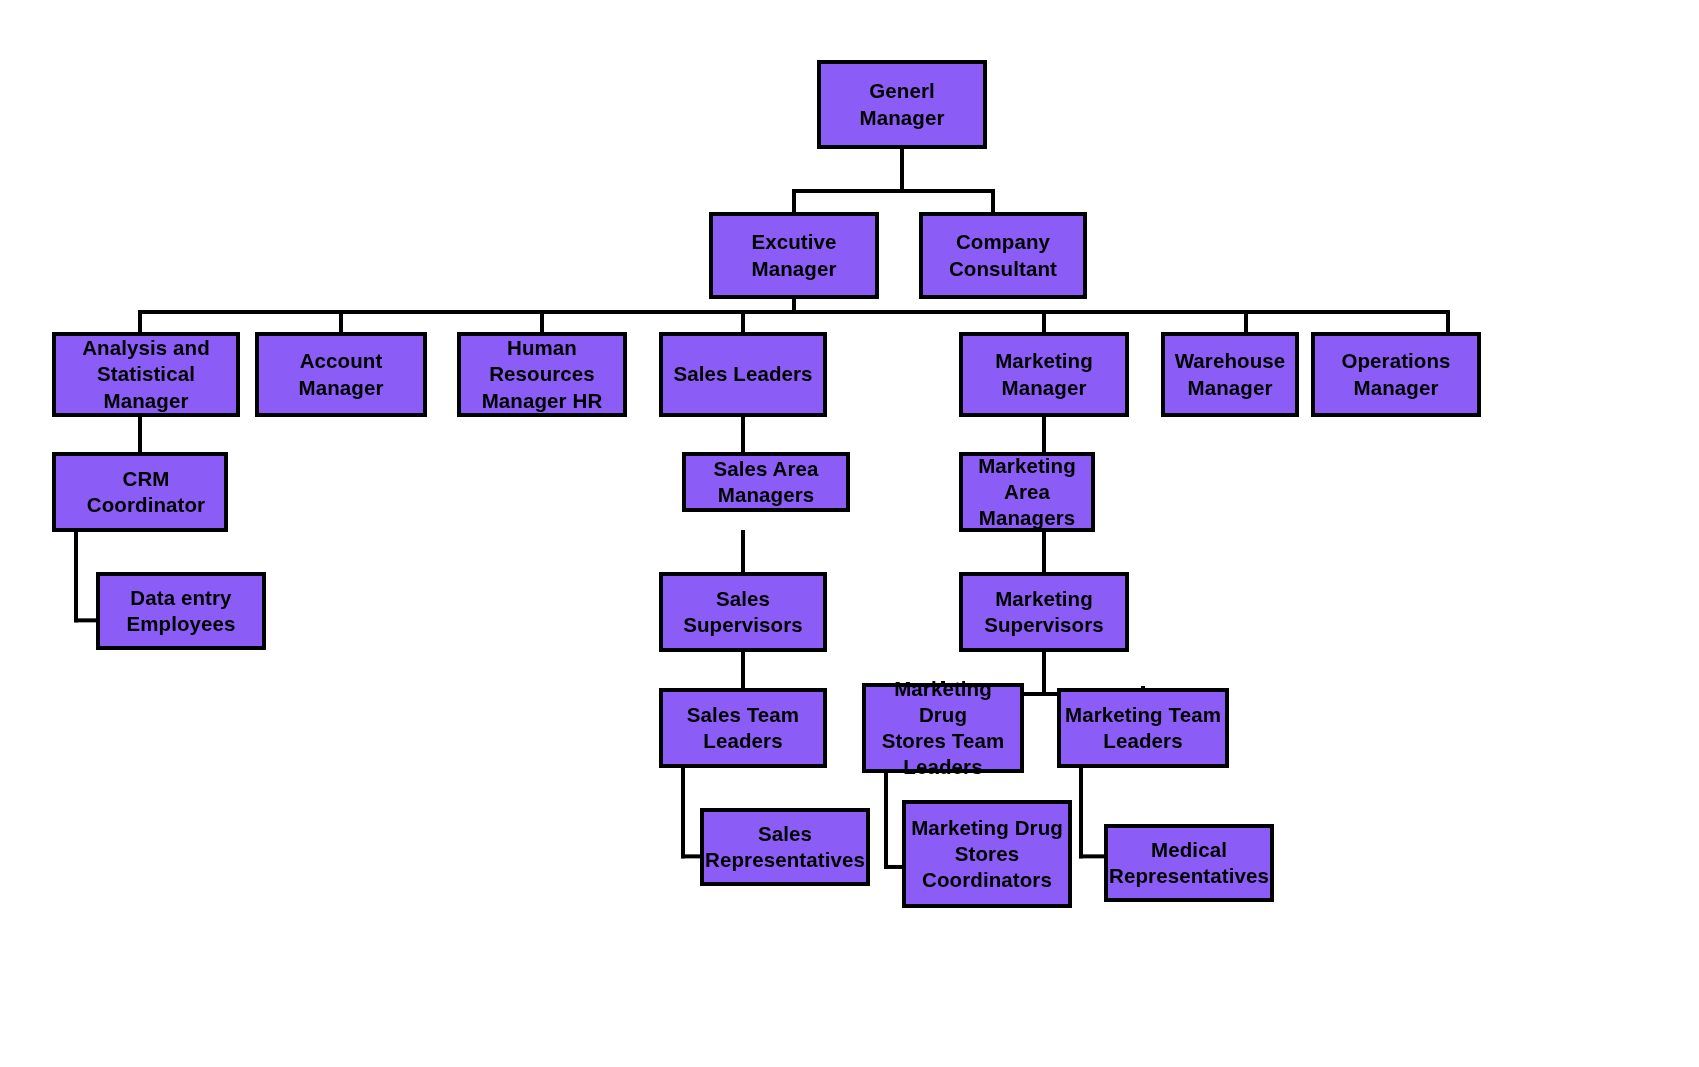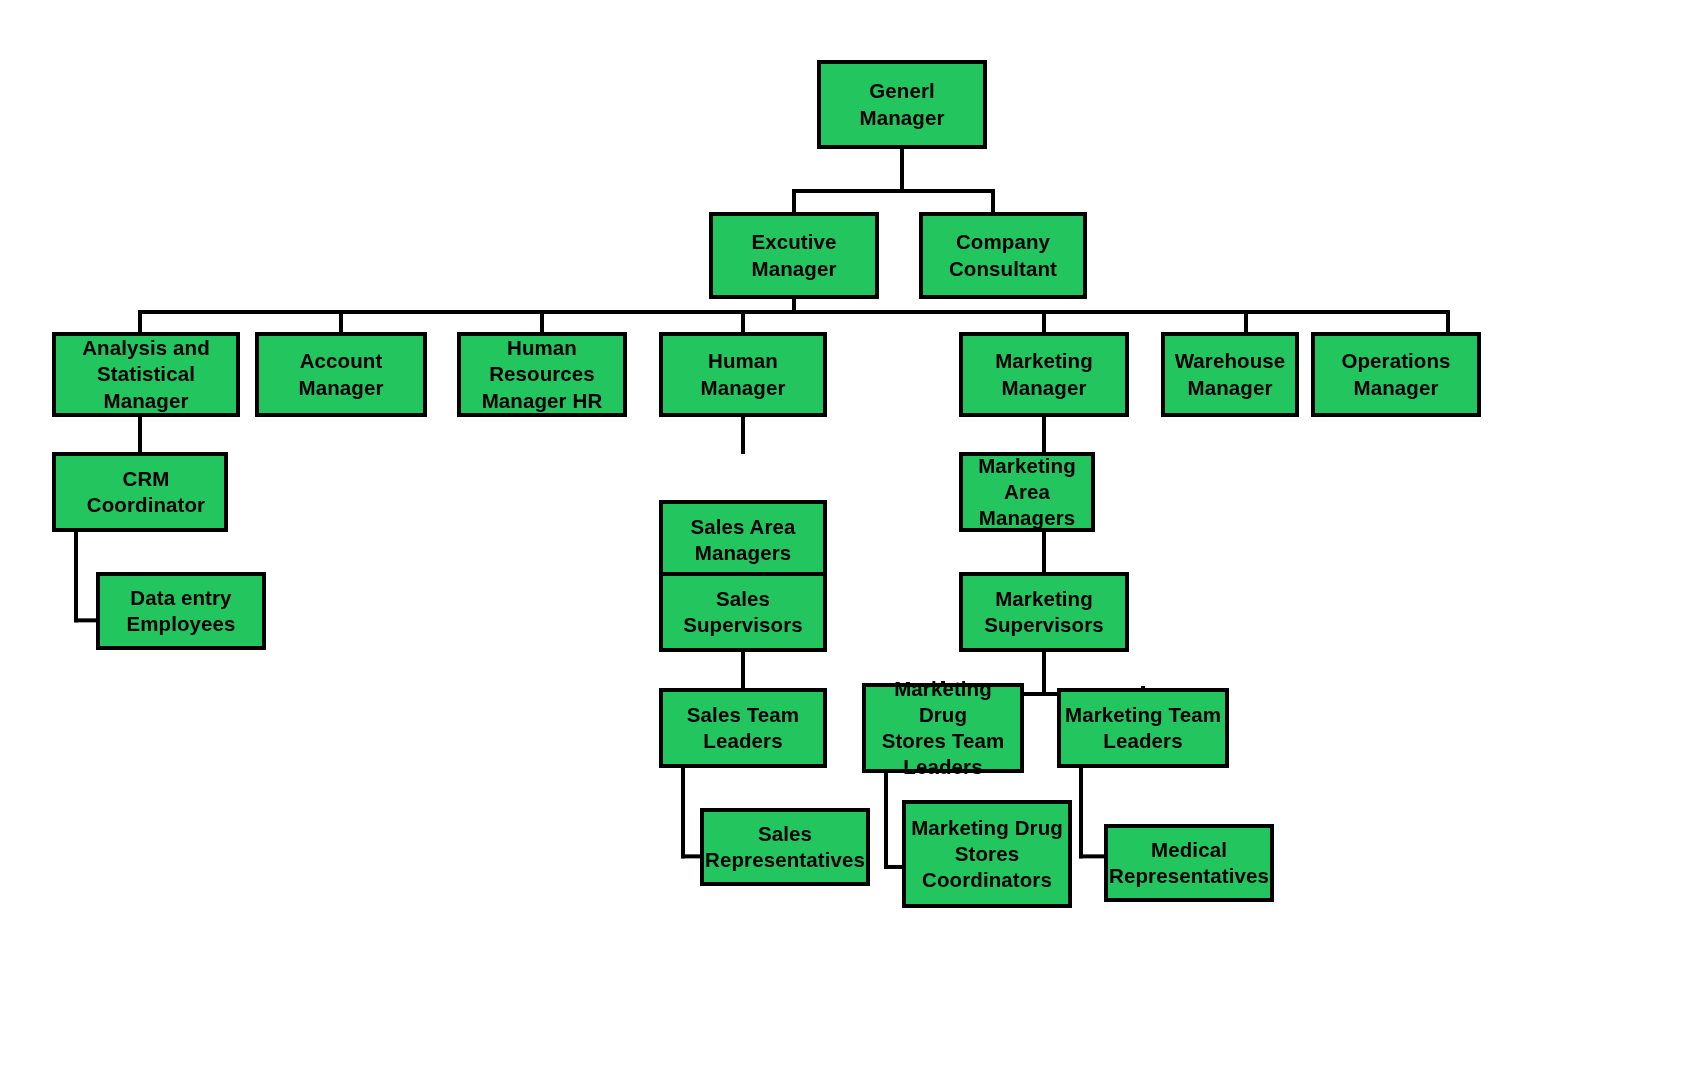--- a/index.html
+++ b/index.html
@@ -20,21 +20,21 @@
     left: 0;
     top: 0;
     width: 1699px;
     height: 1067px;
     pointer-events: none;
   }
   .node {
     position: absolute;
     box-sizing: border-box;
     border: 4px solid #000000;
-    background: #22c55e;
+    background: #8b5cf6;
     display: flex;
     align-items: center;
     justify-content: center;
     text-align: center;
     z-index: 2;
   }
   .node-label {
     font-weight: bold;
     font-size: 20.5px;
     line-height: 1.28;
@@ -100,38 +100,38 @@
       </div>
       <div class="node" style="left: 255px; top: 332px; width: 172px; height: 85px;">
         <span class="node-label">Account Manager</span>
       </div>
       <div class="node" style="left: 457px; top: 332px; width: 170px; height: 85px;">
         <span class="node-label">Human
 Resources
 Manager HR</span>
       </div>
       <div class="node" style="left: 659px; top: 332px; width: 168px; height: 85px;">
-        <span class="node-label">Human Manager</span>
+        <span class="node-label">Sales Leaders</span>
       </div>
       <div class="node" style="left: 959px; top: 332px; width: 170px; height: 85px;">
         <span class="node-label">Marketing
 Manager</span>
       </div>
       <div class="node" style="left: 1161px; top: 332px; width: 138px; height: 85px;">
         <span class="node-label">Warehouse
 Manager</span>
       </div>
       <div class="node" style="left: 1311px; top: 332px; width: 170px; height: 85px;">
         <span class="node-label">Operations
 Manager</span>
       </div>
       <div class="node" style="left: 52px; top: 452px; width: 176px; height: 80px; padding-left: 12px;">
         <span class="node-label">CRM Coordinator</span>
       </div>
-      <div class="node" style="left: 659px; top: 452px; width: 168px; height: 80px; margin-top: 48px;">
+      <div class="node" style="left: 682px; top: 452px; width: 168px; height: 60px;">
         <span class="node-label">Sales Area
 Managers</span>
       </div>
       <div class="node" style="left: 959px; top: 452px; width: 136px; height: 80px;">
         <span class="node-label">Marketing Area
 Managers</span>
       </div>
       <div class="node" style="left: 96px; top: 572px; width: 170px; height: 78px;">
         <span class="node-label">Data entry
 Employees</span>

